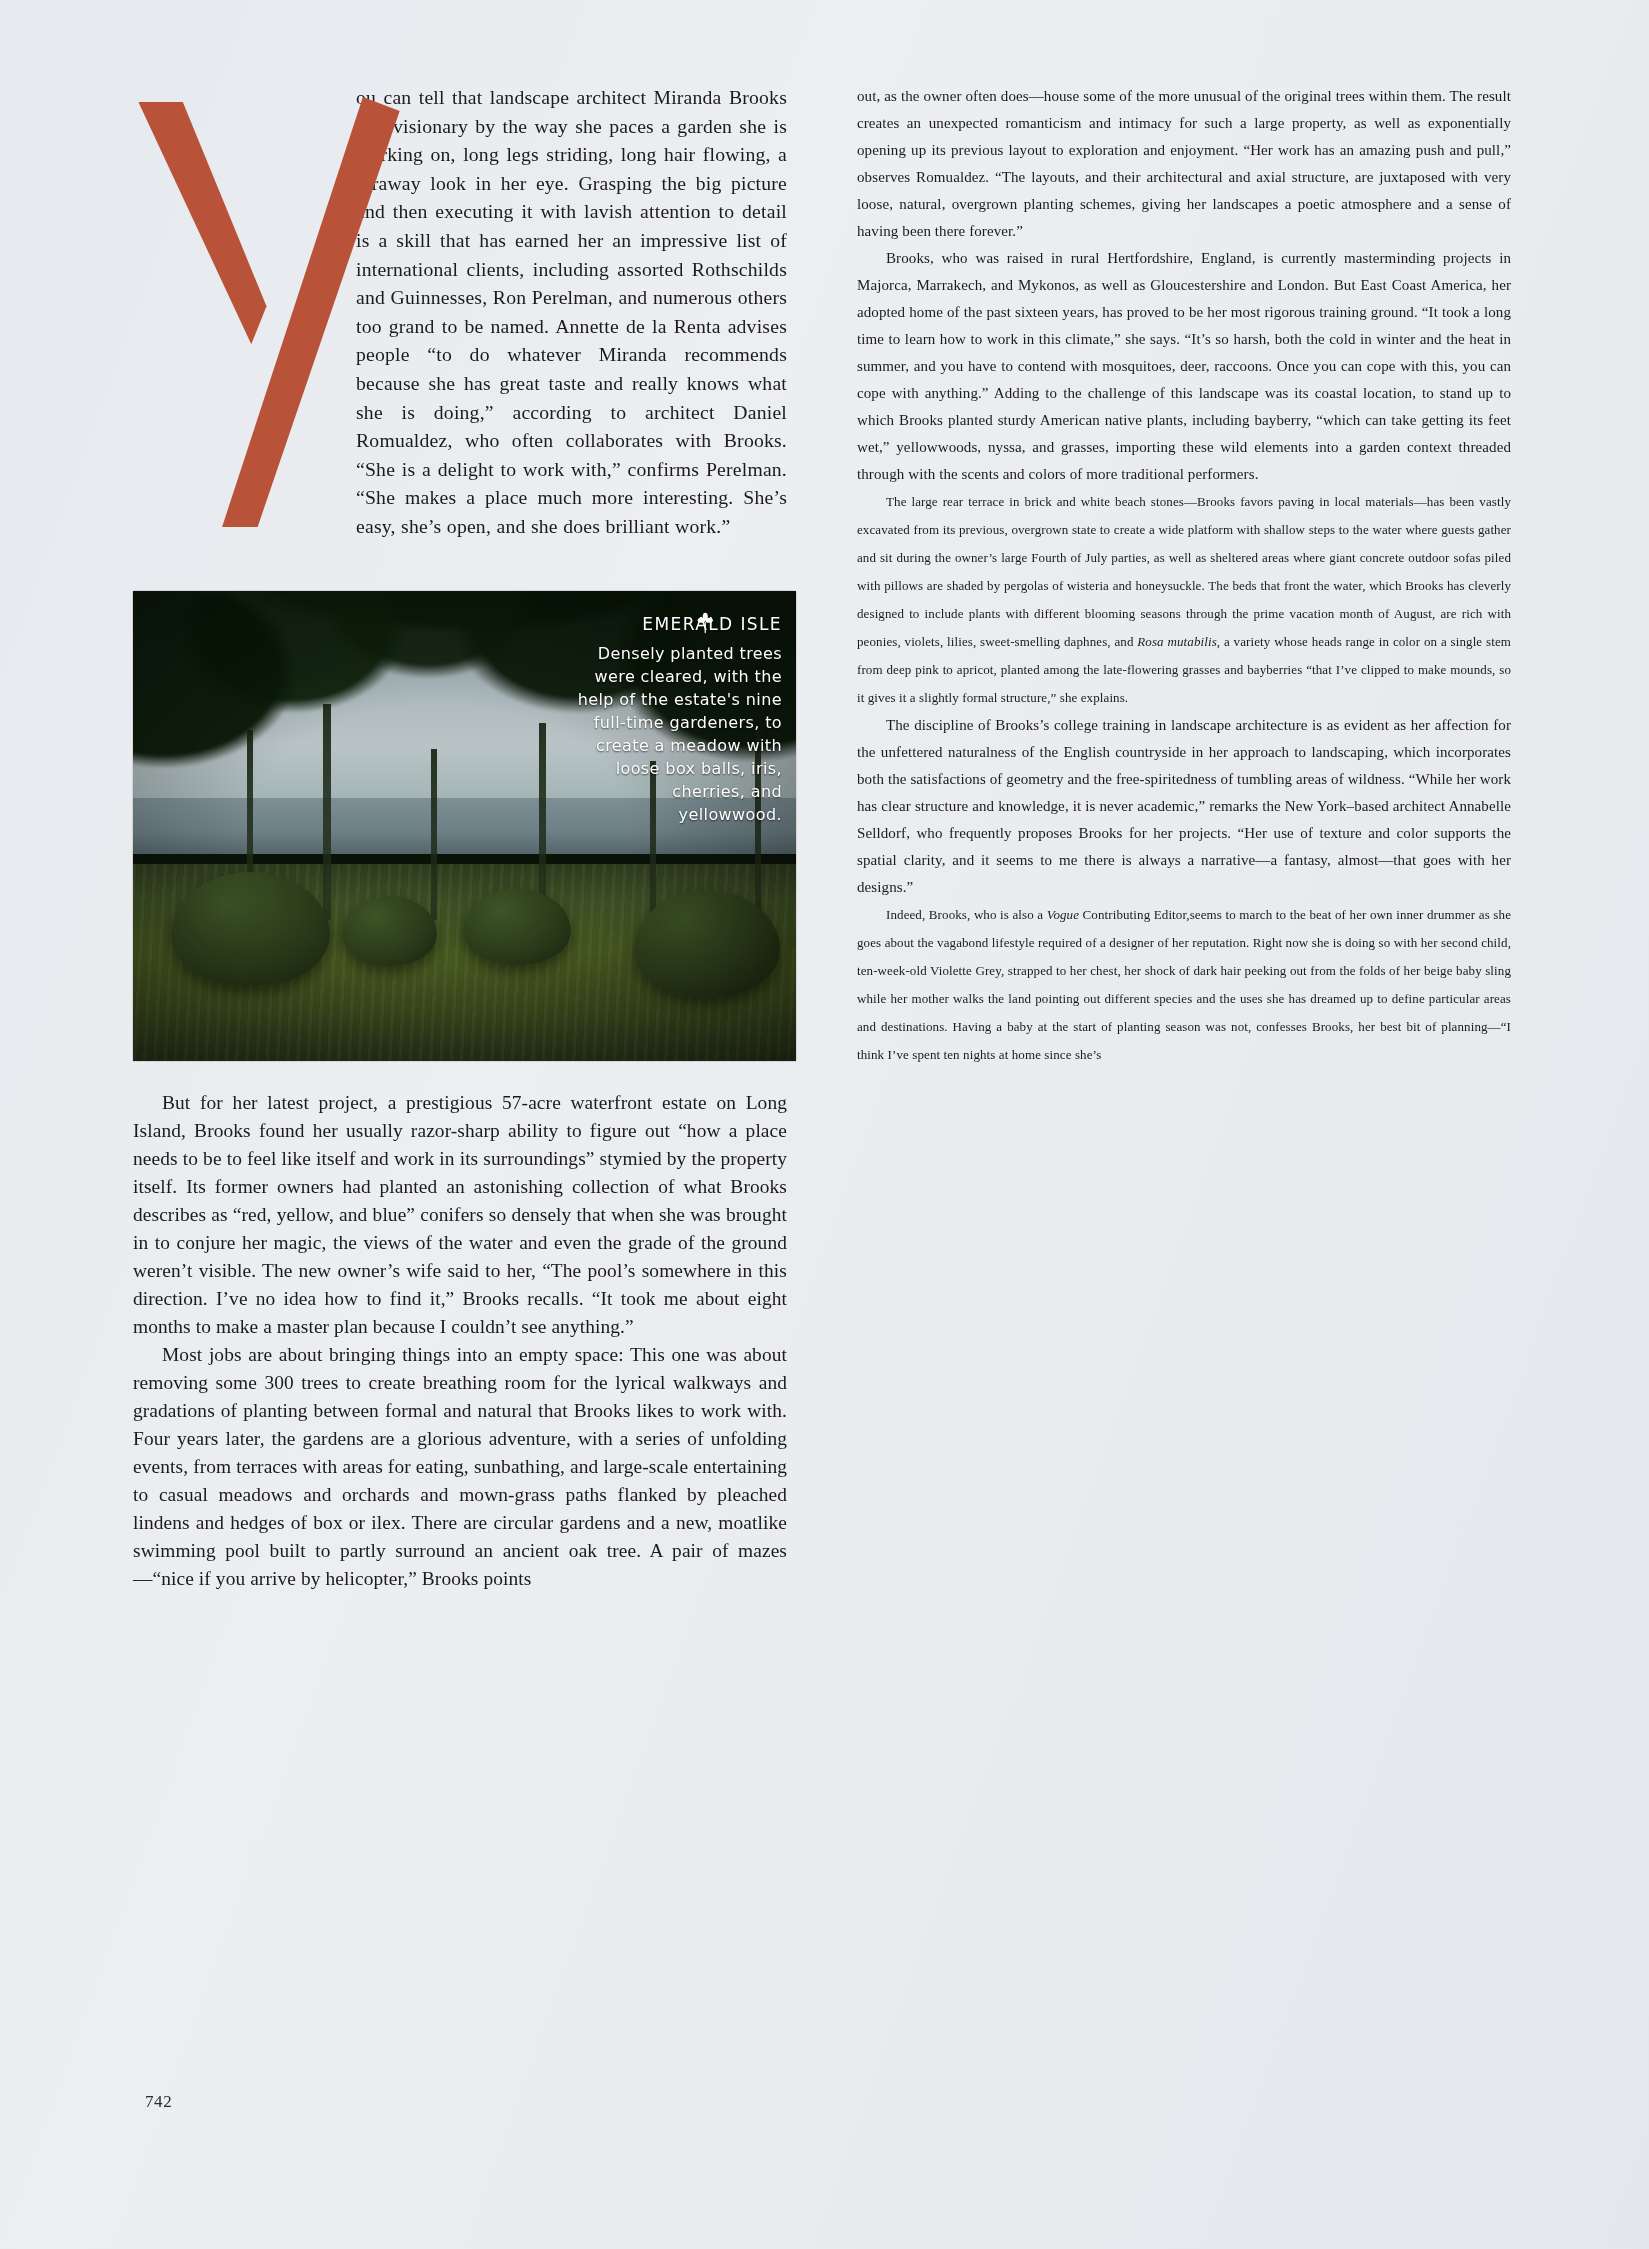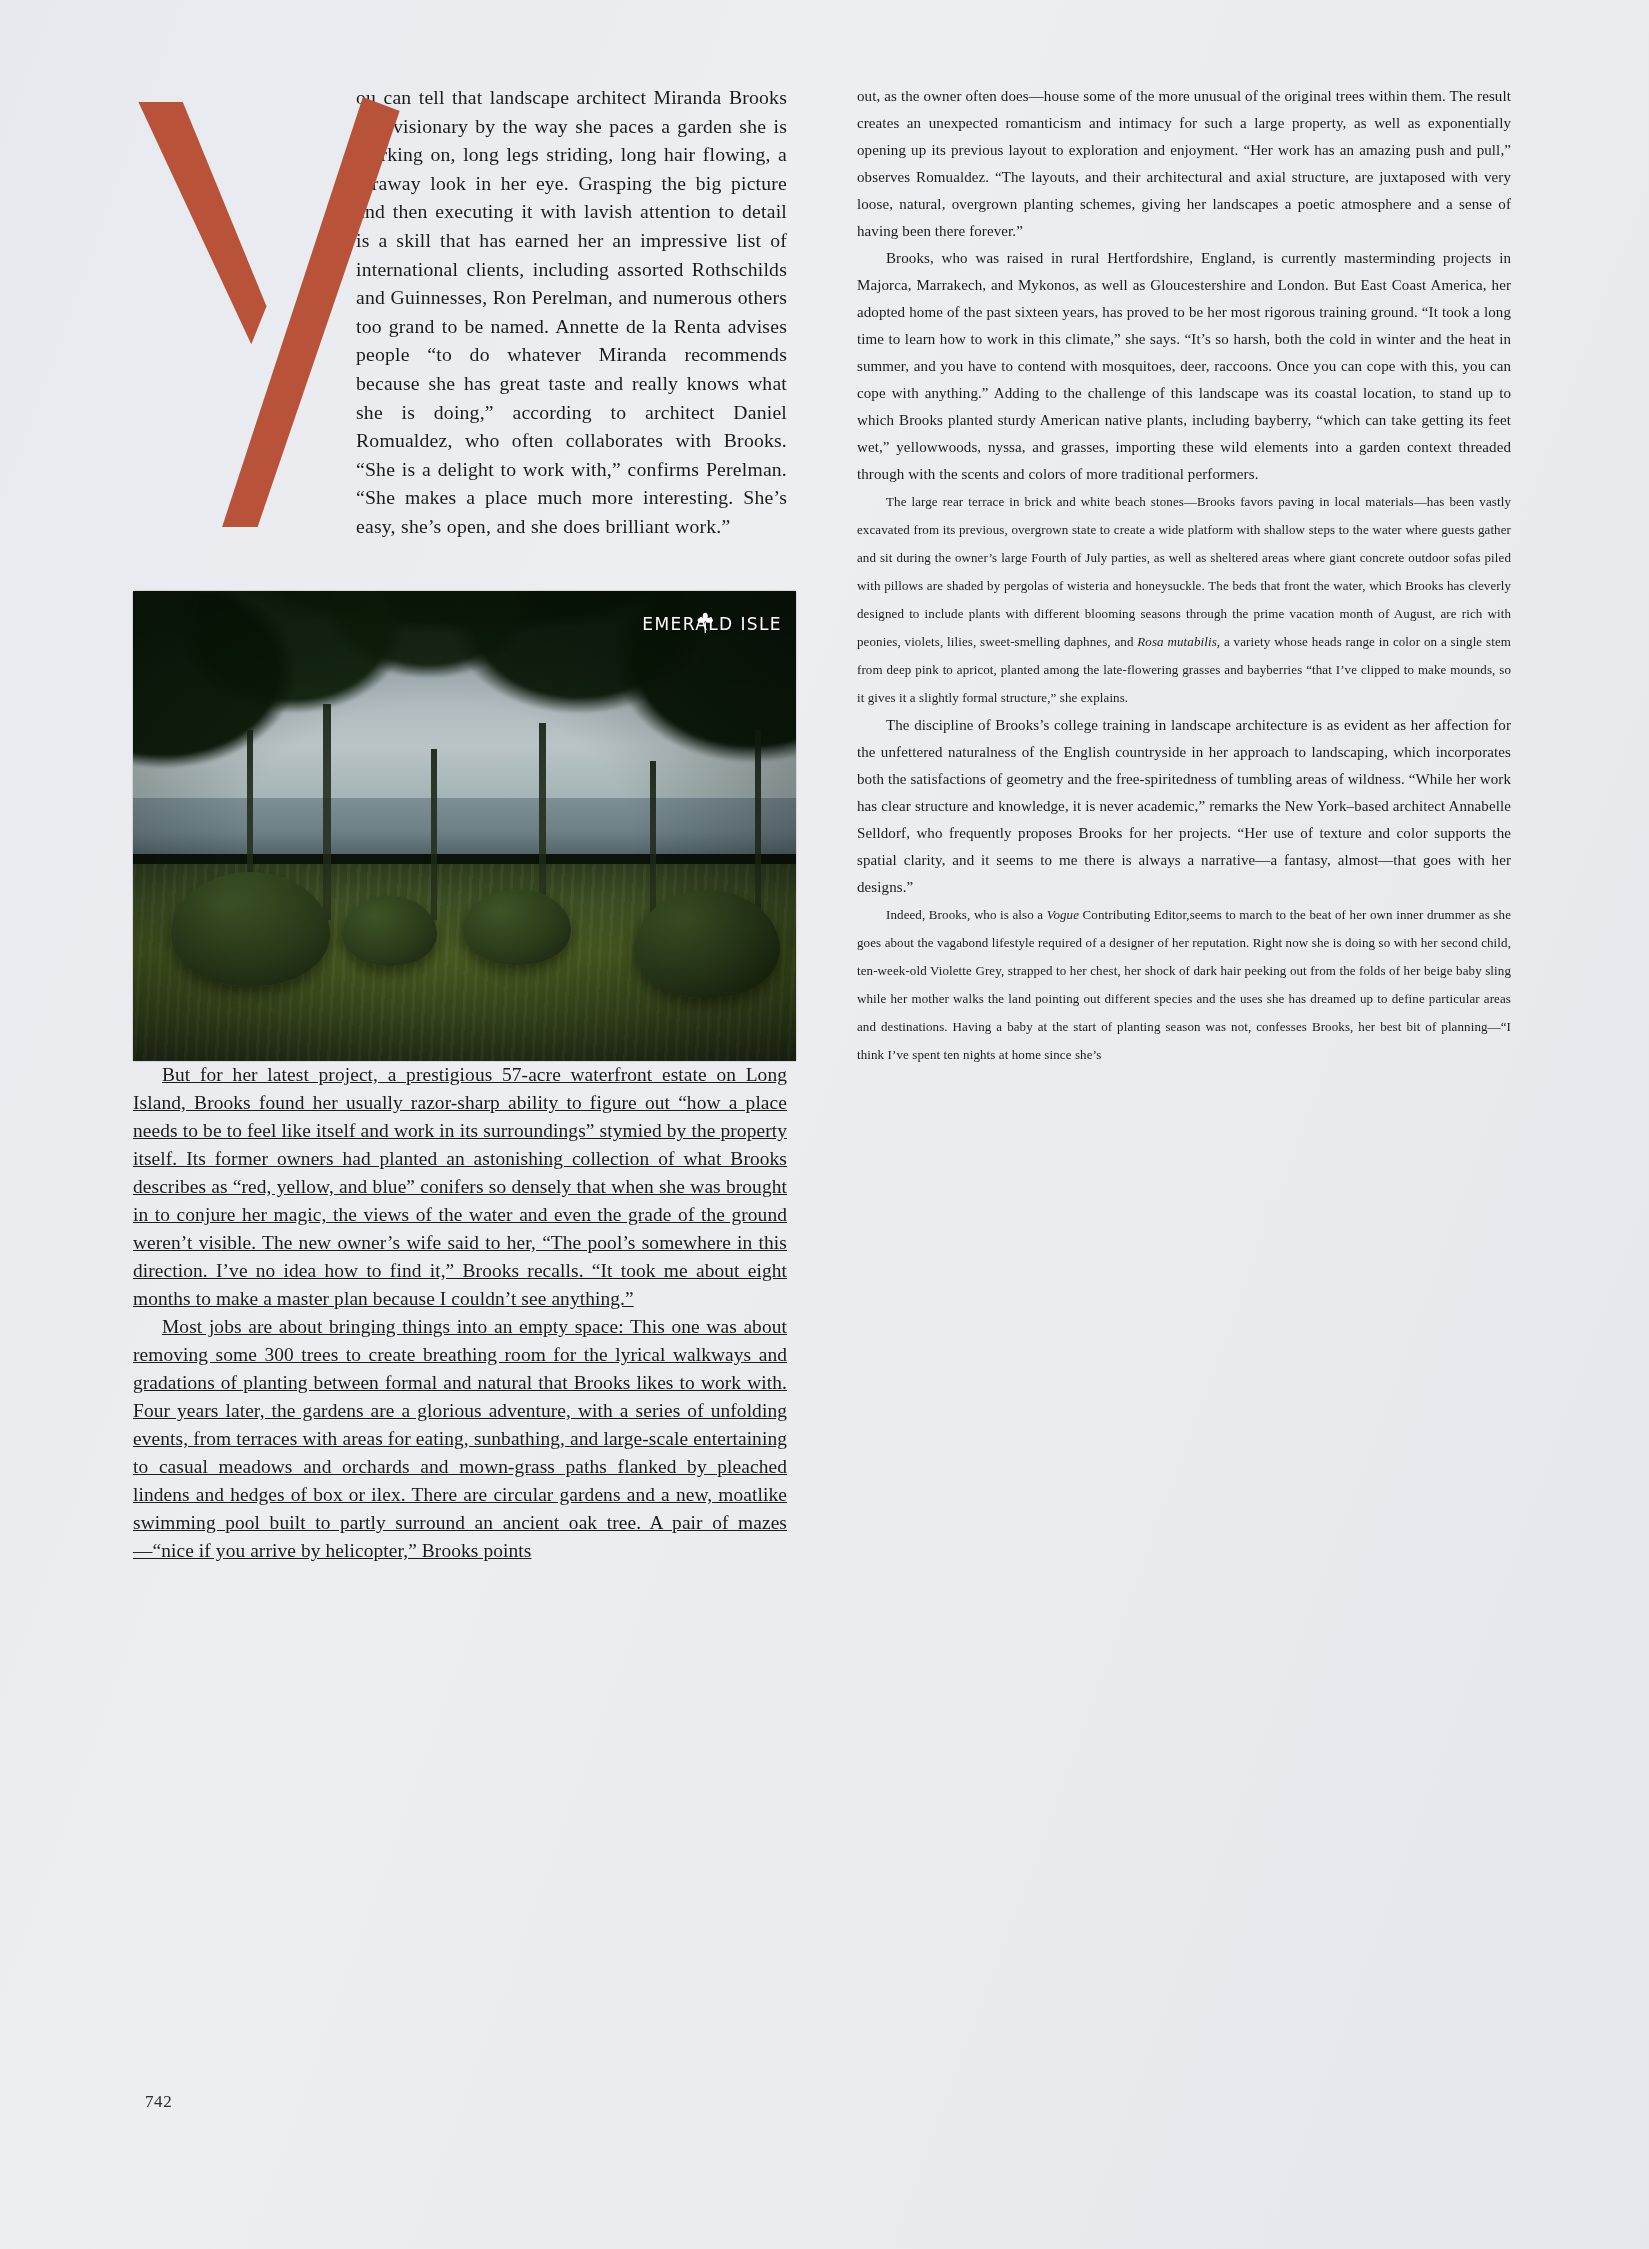--- a/index.html
+++ b/index.html
@@ -235,24 +235,25 @@
           <svg class="caption-flower" viewBox="0 0 26 34">
             <g fill="#ffffff">
               <ellipse cx="13" cy="7" rx="4" ry="6"></ellipse>
               <ellipse cx="7" cy="13" rx="6" ry="4"></ellipse>
               <ellipse cx="19" cy="13" rx="6" ry="4"></ellipse>
               <rect x="12" y="16" width="2" height="17"></rect>
             </g>
           </svg>
           <span class="caption-head">EMERALD ISLE</span>
         </div>
+        <div class="caption-body">Densely planted trees were cleared, with the help of the estate's nine full-time gardeners, to create a meadow with loose box balls, iris, cherries, and yellowwood.</div>
       </div>
     </div>
 
-    <div class="col col-left" style="top:978px;text-decoration:underline;">
+    <div class="col col-left" style="top:1006px;">
       <p class="para" style="text-indent:29px;">But for her latest project, a prestigious 57-acre waterfront estate on Long Island, Brooks found her usually razor-sharp ability to figure out “how a place needs to be to feel like itself and work in its surroundings” stymied by the property itself. Its former owners had planted an astonishing collection of what Brooks describes as “red, yellow, and blue” conifers so densely that when she was brought in to conjure her magic, the views of the water and even the grade of the ground weren’t visible. The new owner’s wife said to her, “The pool’s somewhere in this direction. I’ve no idea how to find it,” Brooks recalls. “It took me about eight months to make a master plan because I couldn’t see anything.”</p>
       <p class="para">Most jobs are about bringing things into an empty space: This one was about removing some 300 trees to create breathing room for the lyrical walkways and gradations of planting between formal and natural that Brooks likes to work with. Four years later, the gardens are a glorious adventure, with a series of unfolding events, from terraces with areas for eating, sunbathing, and large-scale entertaining to casual meadows and orchards and mown-grass paths flanked by pleached lindens and hedges of box or ilex. There are circular gardens and a new, moatlike swimming pool built to partly surround an ancient oak tree. A pair of mazes—“nice if you arrive by helicopter,” Brooks points</p>
     </div>
 
     <div class="col col-right">
       <p class="para tight">out, as the owner often does—house some of the more unusual of the original trees within them. The result creates an unexpected romanticism and intimacy for such a large property, as well as exponentially opening up its previous layout to exploration and enjoyment. “Her work has an amazing push and pull,” observes Romualdez. “The layouts, and their architectural and axial structure, are juxtaposed with very loose, natural, overgrown planting schemes, giving her landscapes a poetic atmosphere and a sense of having been there forever.”</p>
       <p class="para tight">Brooks, who was raised in rural Hertfordshire, England, is currently masterminding projects in Majorca, Marrakech, and Mykonos, as well as Gloucestershire and London. But East Coast America, her adopted home of the past sixteen years, has proved to be her most rigorous training ground. “It took a long time to learn how to work in this climate,” she says. “It’s so harsh, both the cold in winter and the heat in summer, and you have to contend with mosquitoes, deer, raccoons. Once you can cope with this, you can cope with anything.” Adding to the challenge of this landscape was its coastal location, to stand up to which Brooks planted sturdy American native plants, including bayberry, “which can take getting its feet wet,” yellowwoods, nyssa, and grasses, importing these wild elements into a garden context threaded through with the scents and colors of more traditional performers.</p>
       <p class="para"><span>The large rear terrace in brick and white beach stones—Brooks favors paving in local materials—has been vastly excavated from its previous, overgrown state to create a wide platform with shallow steps to the water where guests gather and sit during the owner’s large Fourth of July parties, as well as sheltered areas where giant concrete outdoor sofas piled with pillows are shaded by pergolas of wisteria and honeysuckle. The beds that front the water, which Brooks has cleverly designed to include plants with different blooming seasons through the prime vacation month of August, are rich with peonies, violets, lilies, sweet-smelling daphnes, and </span><i class="ital">Rosa mutabilis,</i><span> a variety whose heads range in color on a single stem from deep pink to apricot, planted among the late-flowering grasses and bayberries “that I’ve clipped to make mounds, so it gives it a slightly formal structure,” she explains.</span></p>
       <p class="para tight">The discipline of Brooks’s college training in landscape architecture is as evident as her affection for the unfettered naturalness of the English countryside in her approach to landscaping, which incorporates both the satisfactions of geometry and the free-spiritedness of tumbling areas of wildness. “While her work has clear structure and knowledge, it is never academic,” remarks the New York–based architect Annabelle Selldorf, who frequently proposes Brooks for her projects. “Her use of texture and color supports the spatial clarity, and it seems to me there is always a narrative—a fantasy, almost—that goes with her designs.”</p>
       <p class="para"><span>Indeed, Brooks, who is also a </span><i class="ital">Vogue</i><span> Contributing Editor,</span><span>seems to march to the beat of her own inner drummer as she goes about the vagabond lifestyle required of a designer of her reputation. Right now she is doing so with her second child, ten-week-old Violette Grey, strapped to her chest, her shock of dark hair peeking out from the folds of her beige baby sling while her mother walks the land pointing out different species and the uses she has dreamed up to define particular areas and destinations. Having a baby at the start of planting season was not, confesses Brooks, her best bit of planning—“I think I’ve spent ten nights at home since she’s</span></p>

